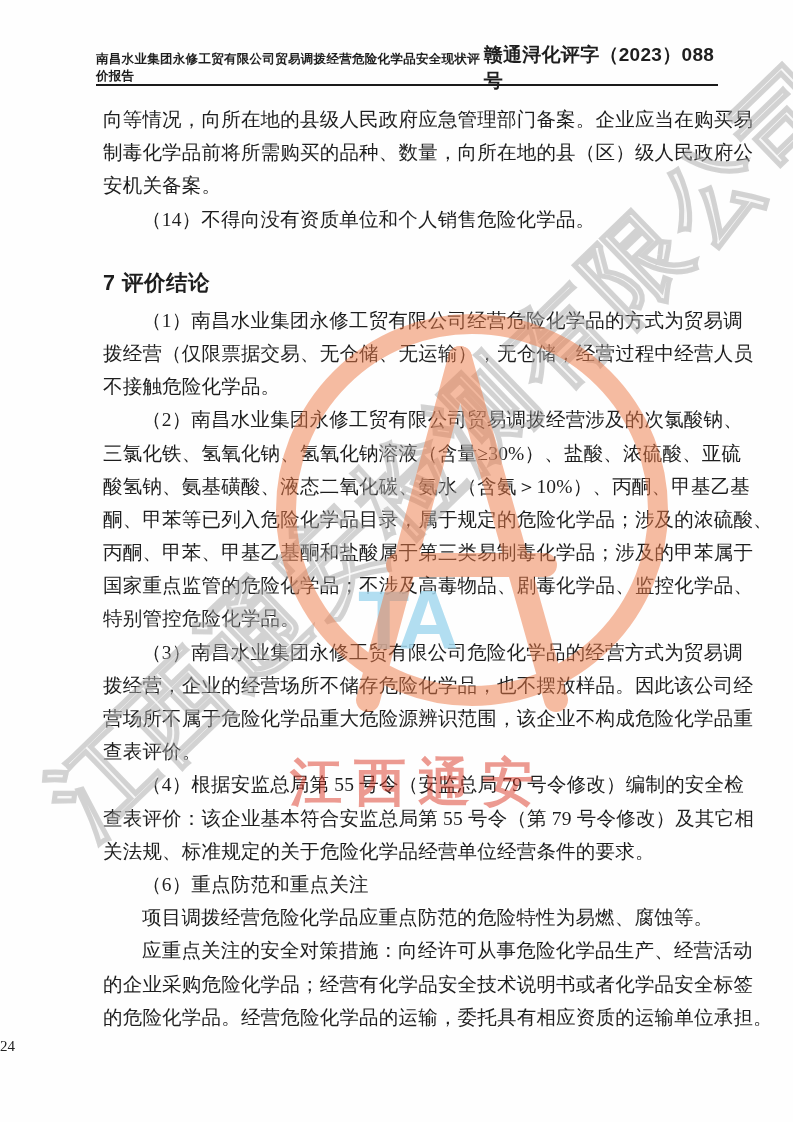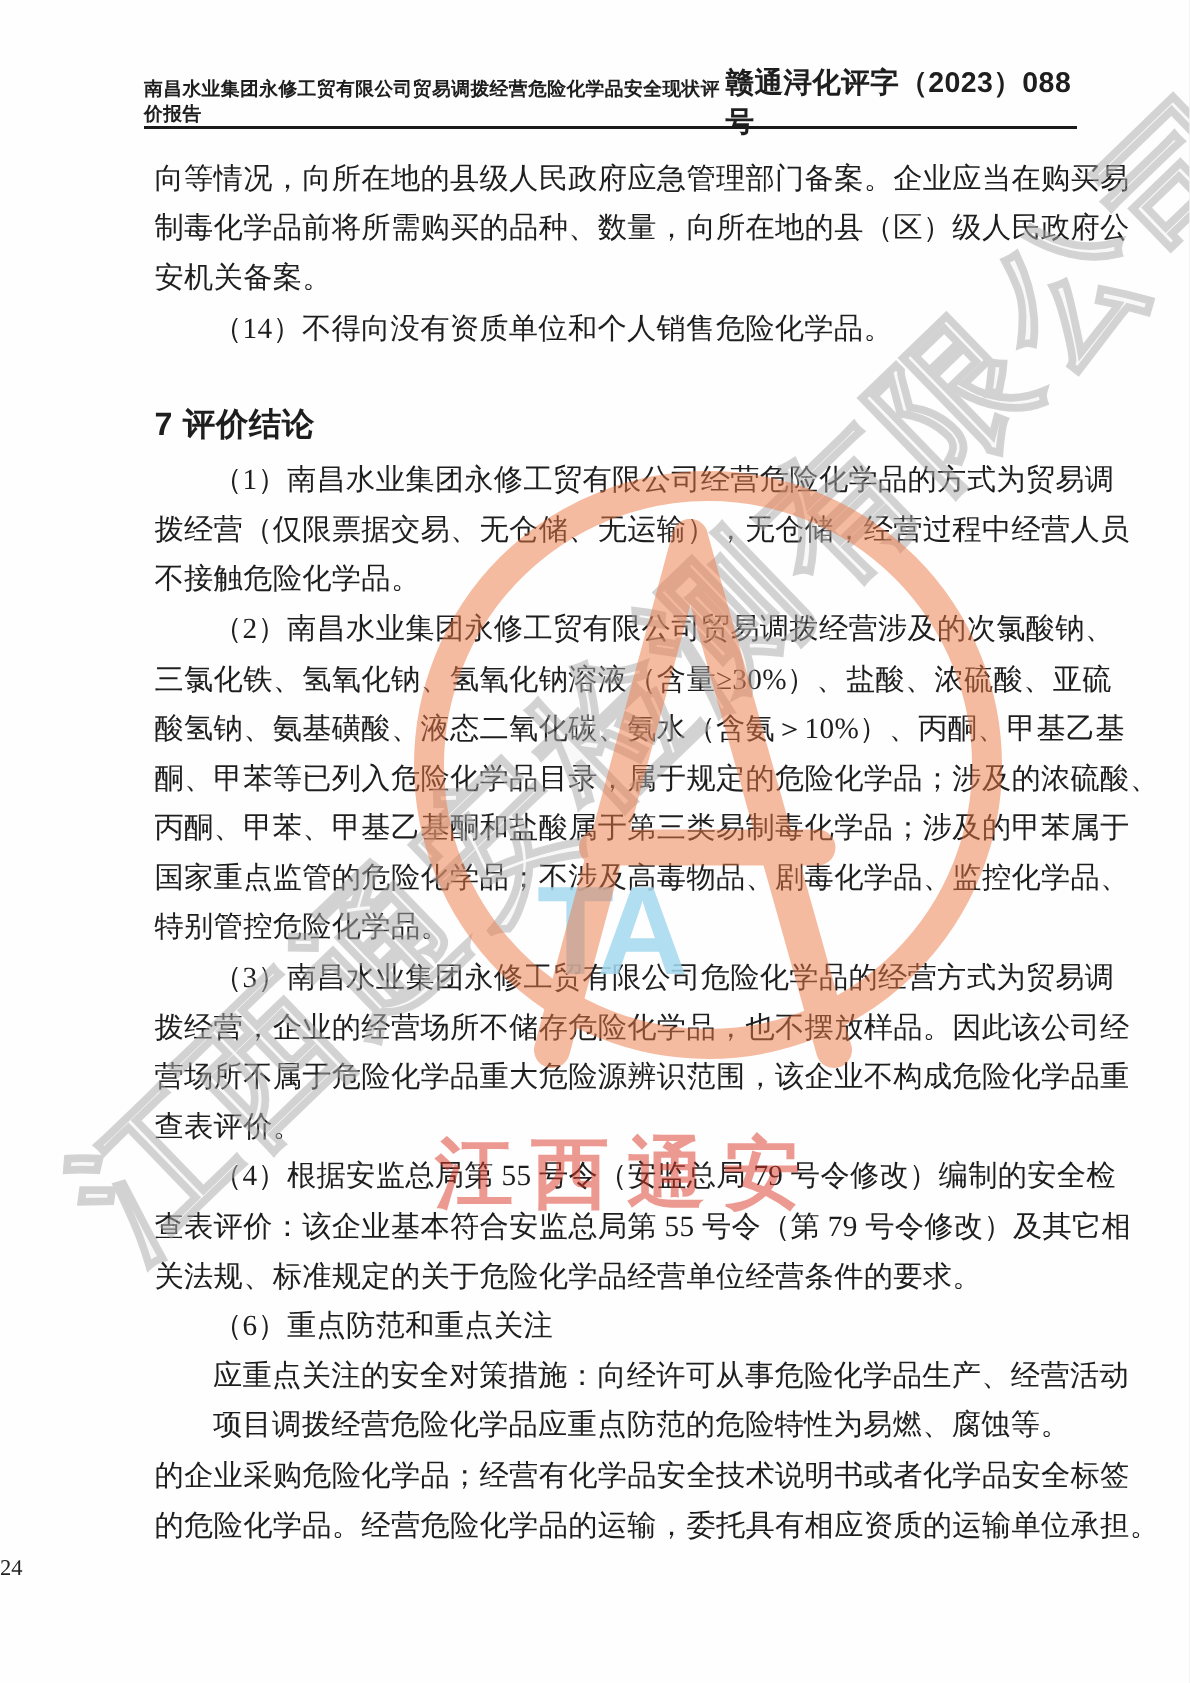--- a/index.html
+++ b/index.html
@@ -106,22 +106,22 @@
       <div class="line">国家重点监管的危险化学品；不涉及高毒物品、剧毒化学品、监控化学品、</div>
       <div class="line">特别管控危险化学品。</div>
       <div class="line indent">（3）南昌水业集团永修工贸有限公司危险化学品的经营方式为贸易调</div>
       <div class="line">拨经营，企业的经营场所不储存危险化学品，也不摆放样品。因此该公司经</div>
       <div class="line">营场所不属于危险化学品重大危险源辨识范围，该企业不构成危险化学品重</div>
       <div class="line">查表评价。</div>
       <div class="line indent">（4）根据安监总局第 55 号令（安监总局 79 号令修改）编制的安全检</div>
       <div class="line">查表评价：该企业基本符合安监总局第 55 号令（第 79 号令修改）及其它相</div>
       <div class="line">关法规、标准规定的关于危险化学品经营单位经营条件的要求。</div>
       <div class="line indent">（6）重点防范和重点关注</div>
+      <div class="line indent">项目调拨经营危险化学品应重点防范的危险特性为易燃、腐蚀等。</div>
       <div class="line indent">应重点关注的安全对策措施：向经许可从事危险化学品生产、经营活动</div>
-      <div class="line indent">项目调拨经营危险化学品应重点防范的危险特性为易燃、腐蚀等。</div>
       <div class="line">的企业采购危险化学品；经营有化学品安全技术说明书或者化学品安全标签</div>
       <div class="line">的危险化学品。经营危险化学品的运输，委托具有相应资质的运输单位承担。</div>
     </div>
 
   <div class="footer">
     <span>24</span>
   </div>
 </div>
 
 </body></html>

